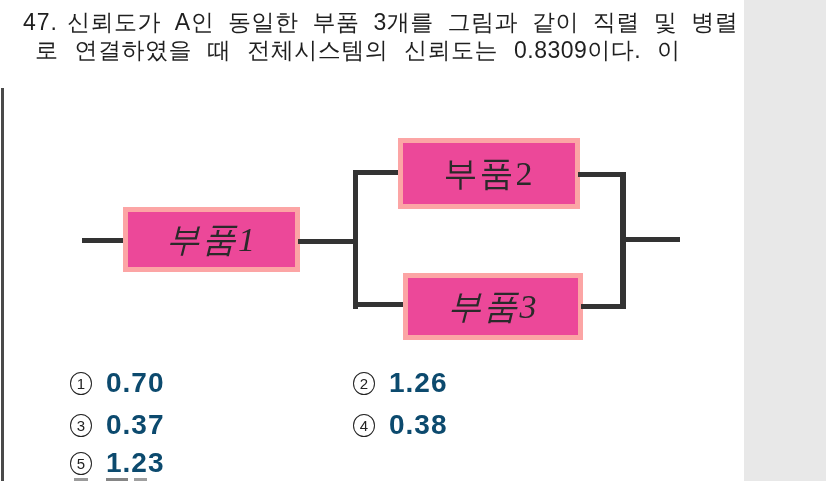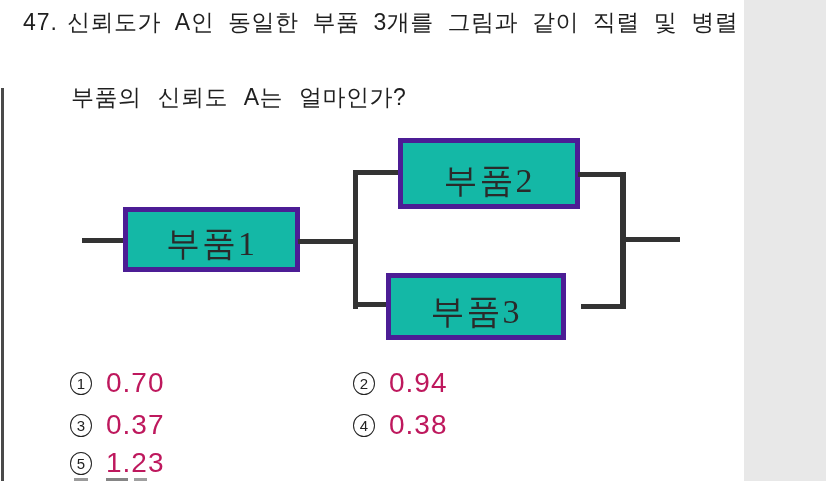--- a/index.html
+++ b/index.html
@@ -26,36 +26,36 @@
   }
   .qline .qnum { margin-right: 9px; letter-spacing: 1px; }
   .l1 { left: 23px; top: 8px; }
   .l2 { left: 35px; top: 36px; word-spacing: 9px; }
   .l3 { left: 71px; top: 83px; word-spacing: 9px; }
 
   
   .wire { position: absolute; background: #333333; }
   .rbd-box {
     position: absolute;
-    border: 5px solid #4c1d95;
-    background: #14b8a6;
+    border: 5px solid #fca5a5;
+    background: #ec4899;
     display: flex;
-    align-items: flex-end;
+    align-items: center;
     justify-content: center;
   }
   .rbd-label {
     font-family: "Liberation Serif", serif;
     font-size: 34px;
     letter-spacing: 2px;
     color: #2a2a2a;
     white-space: nowrap;
   }
-  .box1 { left: 123px; top: 207px; width: 177px; height: 65px; }
+  .box1 { left: 123px; top: 207px; width: 177px; height: 65px; font-style: italic; }
   .box2 { left: 398px; top: 138px; width: 182px; height: 71px; }
-  .box3 { left: 386px; top: 273px; width: 180px; height: 67px; }
+  .box3 { left: 403px; top: 273px; width: 180px; height: 67px; font-style: italic; }
   .w-lead-left  { left: 82px;  top: 238px; width: 44px;  height: 5px; }
   .w-mid        { left: 298px; top: 239px; width: 58px;  height: 5px; }
   .v-left       { left: 353px; top: 170px; width: 5px;   height: 139px; }
   .w-top-left   { left: 356px; top: 170px; width: 46px;  height: 5px; }
   .w-top-right  { left: 578px; top: 172px; width: 47px;  height: 5px; }
   .v-right      { left: 620px; top: 172px; width: 6px;   height: 137px; }
   .w-bot-left   { left: 356px; top: 302px; width: 51px;  height: 5px; }
   .w-bot-right  { left: 581px; top: 304px; width: 43px;  height: 5px; }
   .w-lead-right { left: 624px; top: 237px; width: 56px;  height: 5px; }
 
@@ -77,22 +77,23 @@
     font-size: 15px;
     line-height: 1;
     color: #222222;
     flex: 0 0 auto;
   }
   .opt .val {
     margin-left: 14px;
     font-size: 28px;
     line-height: 24px;
     letter-spacing: 1px;
-    color: #be185d;
+    color: #0c4a6e;
     white-space: nowrap;
+    font-weight: bold;
   }
   .opt1 { left: 70px;  top: 371px; }
   .opt2 { left: 353px; top: 371px; }
   .opt3 { left: 70px;  top: 413px; }
   .opt4 { left: 353px; top: 413px; }
   .opt5 { left: 70px;  top: 451px; }
 
   
   .scan-left {
     position: absolute;
@@ -108,21 +109,21 @@
 </head>
 <body>
 
 <div class="page">
 
   <div class="scan-left"></div>
 
   <div class="qline l1">
     <span class="qnum">47.</span><span>신뢰도가 A인 동일한 부품 3개를 그림과 같이 직렬 및 병렬</span>
   </div>
-  <div class="qline l3">부품의 신뢰도 A는 얼마인가?</div>
+  <div class="qline l2">로 연결하였을 때 전체시스템의 신뢰도는 0.8309이다. 이</div>
 
   <div>
     <div class="wire w-lead-left"></div>
     <div class="rbd-box box1">
       <span class="rbd-label">부품1</span>
     </div>
     <div class="wire w-mid"></div>
     <div class="wire v-left"></div>
     <div class="wire w-top-left"></div>
     <div class="rbd-box box2">
@@ -137,21 +138,21 @@
     <div class="wire v-right"></div>
     <div class="wire w-lead-right"></div>
   </div>
 
   <div class="opt opt1">
     <span class="mark">1</span>
     <span class="val">0.70</span>
   </div>
   <div class="opt opt2">
     <span class="mark">2</span>
-    <span class="val">0.94</span>
+    <span class="val">1.26</span>
   </div>
   <div class="opt opt3">
     <span class="mark">3</span>
     <span class="val">0.37</span>
   </div>
   <div class="opt opt4">
     <span class="mark">4</span>
     <span class="val">0.38</span>
   </div>
   <div class="opt opt5">

